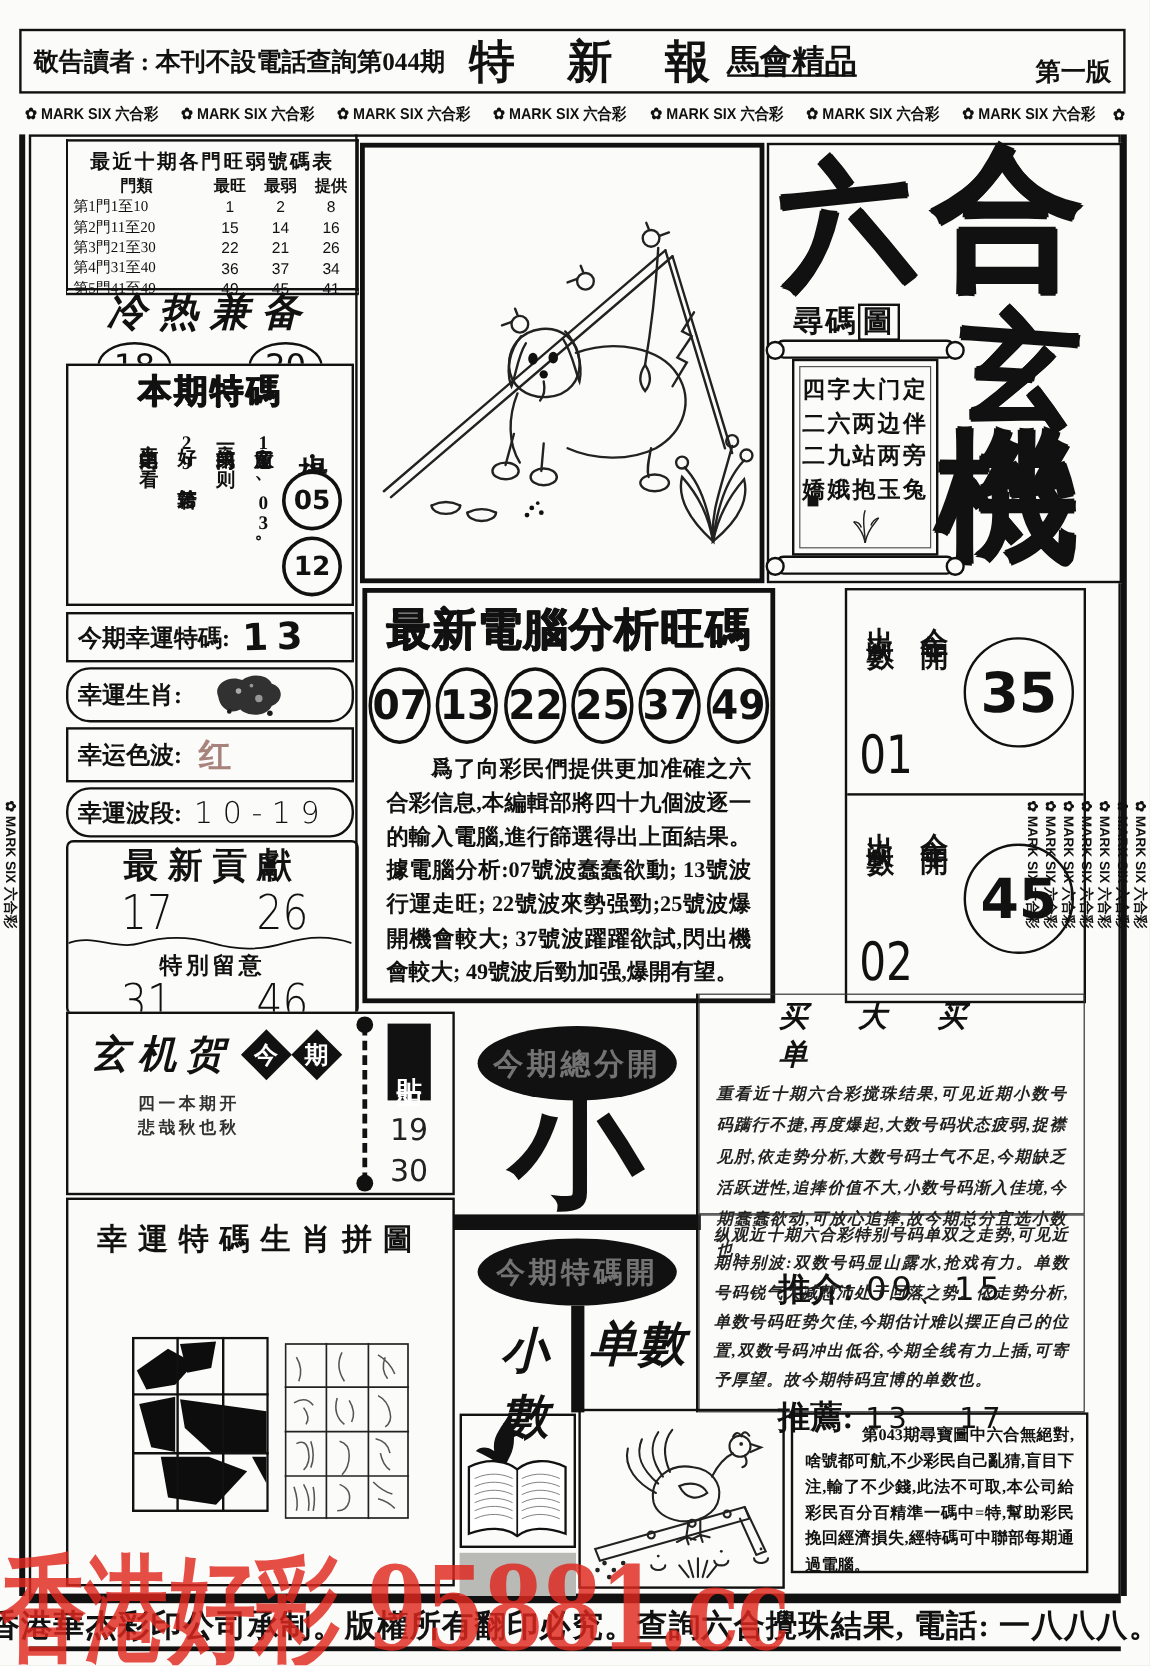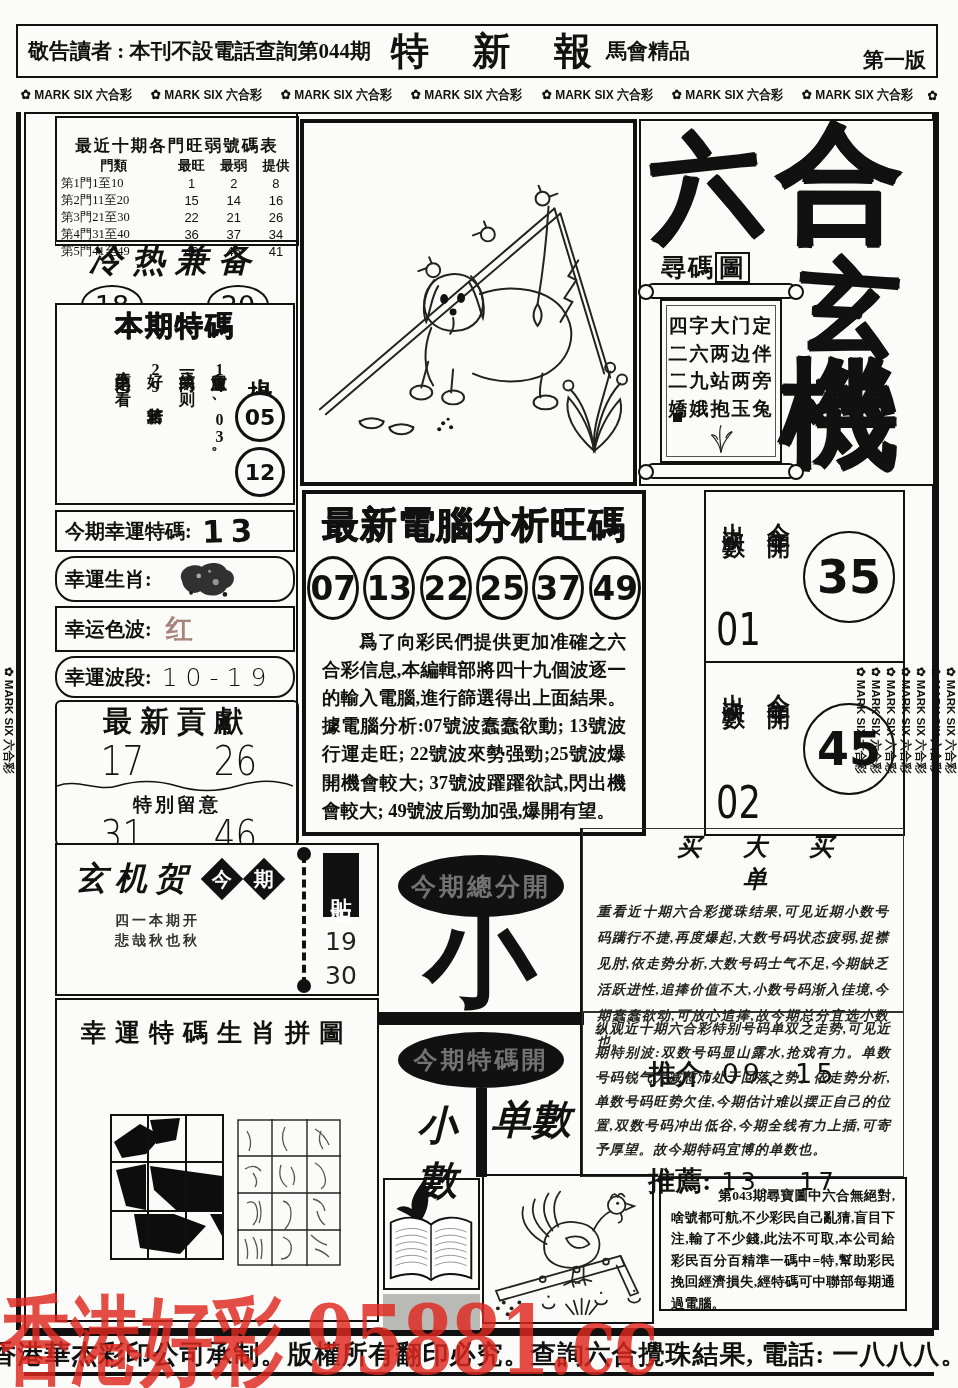--- a/index.html
+++ b/index.html
@@ -6,33 +6,33 @@
   #page{position:relative;width:958px;height:1388px;background:#fbfbf9;overflow:hidden;
         font-family:"Liberation Serif",serif;color:#111;}
   .abs{position:absolute;}
   .box{position:absolute;border:2px solid #111;background:#fbfbf9;box-sizing:border-box;}
   .heavy{font-weight:900;text-shadow:0.6px 0 #111,-0.6px 0 #111,0 0.6px #111;}
   
   #header-box{left:16px;top:24px;width:922px;height:54px;border:2px solid #111;box-sizing:border-box;
               display:flex;align-items:center;padding:0 10px;gap:14px;}
   #header-notice{font-size:21px;font-weight:700;white-space:nowrap;}
   #paper-title{font-size:38px;font-weight:800;word-spacing:34px;white-space:nowrap;margin-left:6px;}
-  #paper-subtitle{font-size:21px;font-weight:800;white-space:nowrap;}
+  #paper-subtitle{font-size:27px;font-weight:800;white-space:nowrap;text-decoration:underline;}
   #edition{font-size:21px;font-weight:600;margin-left:auto;align-self:flex-end;padding-bottom:2px;}
   #flower-row{left:16px;top:82px;width:922px;height:26px;display:flex;justify-content:space-between;
               align-items:center;font-family:"Liberation Sans",sans-serif;font-size:13px;font-weight:700;}
   .flower-unit{white-space:nowrap;letter-spacing:0;transform:scaleX(.92);}
   
   .vstrip{writing-mode:vertical-rl;text-orientation:sideways;font-family:"Liberation Sans",sans-serif;
           font-size:11.5px;font-weight:700;display:flex;flex-direction:column;align-items:center;
           justify-content:space-between;}
   .vbar{position:absolute;background:#111;}
   
   #stats-box{left:55px;top:116px;width:240px;height:122px;border:2px solid #111;border-bottom:6px double #111;}
-  #stats-title{font-size:16.5px;font-weight:800;text-align:center;letter-spacing:2px;padding-top:17px;}
+  #stats-title{font-size:16.5px;font-weight:800;text-align:center;letter-spacing:2px;padding-top:6px;}
   #stats-box table{width:100%;border-collapse:collapse;font-size:13.5px;}
   #stats-box th{font-weight:800;padding:0;}
   #stats-box td{text-align:center;padding:0;height:16px;font-family:"Liberation Sans",sans-serif;font-size:13px;}
   #stats-box td.door{font-family:"Liberation Serif",serif;font-size:12.5px;text-align:left;padding-left:4px;}
   
   #coldhot-title{font-size:33px;font-weight:900;font-style:italic;letter-spacing:10px;text-align:center;}
   .oval-num{border:2px solid #111;border-radius:50%;width:58px;height:36px;display:flex;align-items:center;
             justify-content:center;font-size:27px;font-family:"DejaVu Sans",sans-serif;}
   
   #special-box{left:55px;top:303px;width:240px;height:202px;}
@@ -481,21 +481,21 @@
   <div class="vbar" style="left:580px;top:828px;width:2px;height:349px;"></div>
   <div class="oval-head" style="left:398px;top:855px;width:166px;height:62px;">今期總分開</div>
   <div id="total-small">小</div>
   <div class="vbar" style="left:378px;top:1012px;width:206px;height:13px;"></div>
   <div class="oval-head" style="left:398px;top:1032px;width:166px;height:56px;font-size:24px;">今期特碼開</div>
   <div class="abs brush-opt" style="left:398px;top:1098px;width:78px;text-align:center;">小數</div>
   <div class="vbar" style="left:476px;top:1088px;width:11px;height:89px;"></div>
   <div class="abs brush-opt" style="left:490px;top:1092px;width:82px;text-align:center;">单數</div>
 
   <div class="abs" style="left:582px;top:828px;width:322px;height:184px;border:1.5px solid #333;box-sizing:border-box;">
-    <div style="text-align:center;font-size:24px;font-weight:700;font-style:italic;letter-spacing:42px;padding-left:66px;margin-top:2px;">买大买单</div>
+    <div style="text-align:left;font-size:24px;font-weight:700;font-style:italic;letter-spacing:42px;padding-left:66px;margin-top:2px;">买大买单</div>
     <div class="hand-para" style="padding:4px 14px 0 14px;">重看近十期六合彩搅珠结果,可见近期小数号码蹒行不捷,再度爆起,大数号码状态疲弱,捉襟见肘,依走势分析,大数号码士气不足,今期缺乏活跃进性,追捧价值不大,小数号码渐入佳境,今期蠢蠢欲动,可放心追捧,故今期总分宜选小数也。</div>
     <div class="rec-row" style="margin-top:2px;">
       <span class="rec-label">推介:</span>
       <span class="rec-val">09、15</span>
     </div>
   </div>
 
   <div class="abs" style="left:582px;top:1012px;width:322px;height:165px;border:1.5px solid #333;box-sizing:border-box;">
     <div class="hand-para" style="padding:4px 12px 0 12px;line-height:1.8;">纵观近十期六合彩特别号码单双之走势,可见近期特别波:双数号码显山露水,抢戏有力。单数号码锐气大减慙沛处于回落之势。依走势分析,单数号码旺势欠佳,今期估计难以摆正自己的位置,双数号码冲出低谷,今期全线有力上插,可寄予厚望。故今期特码宜博的单数也。</div>
     <div class="rec-row" style="margin-top:0px;">

